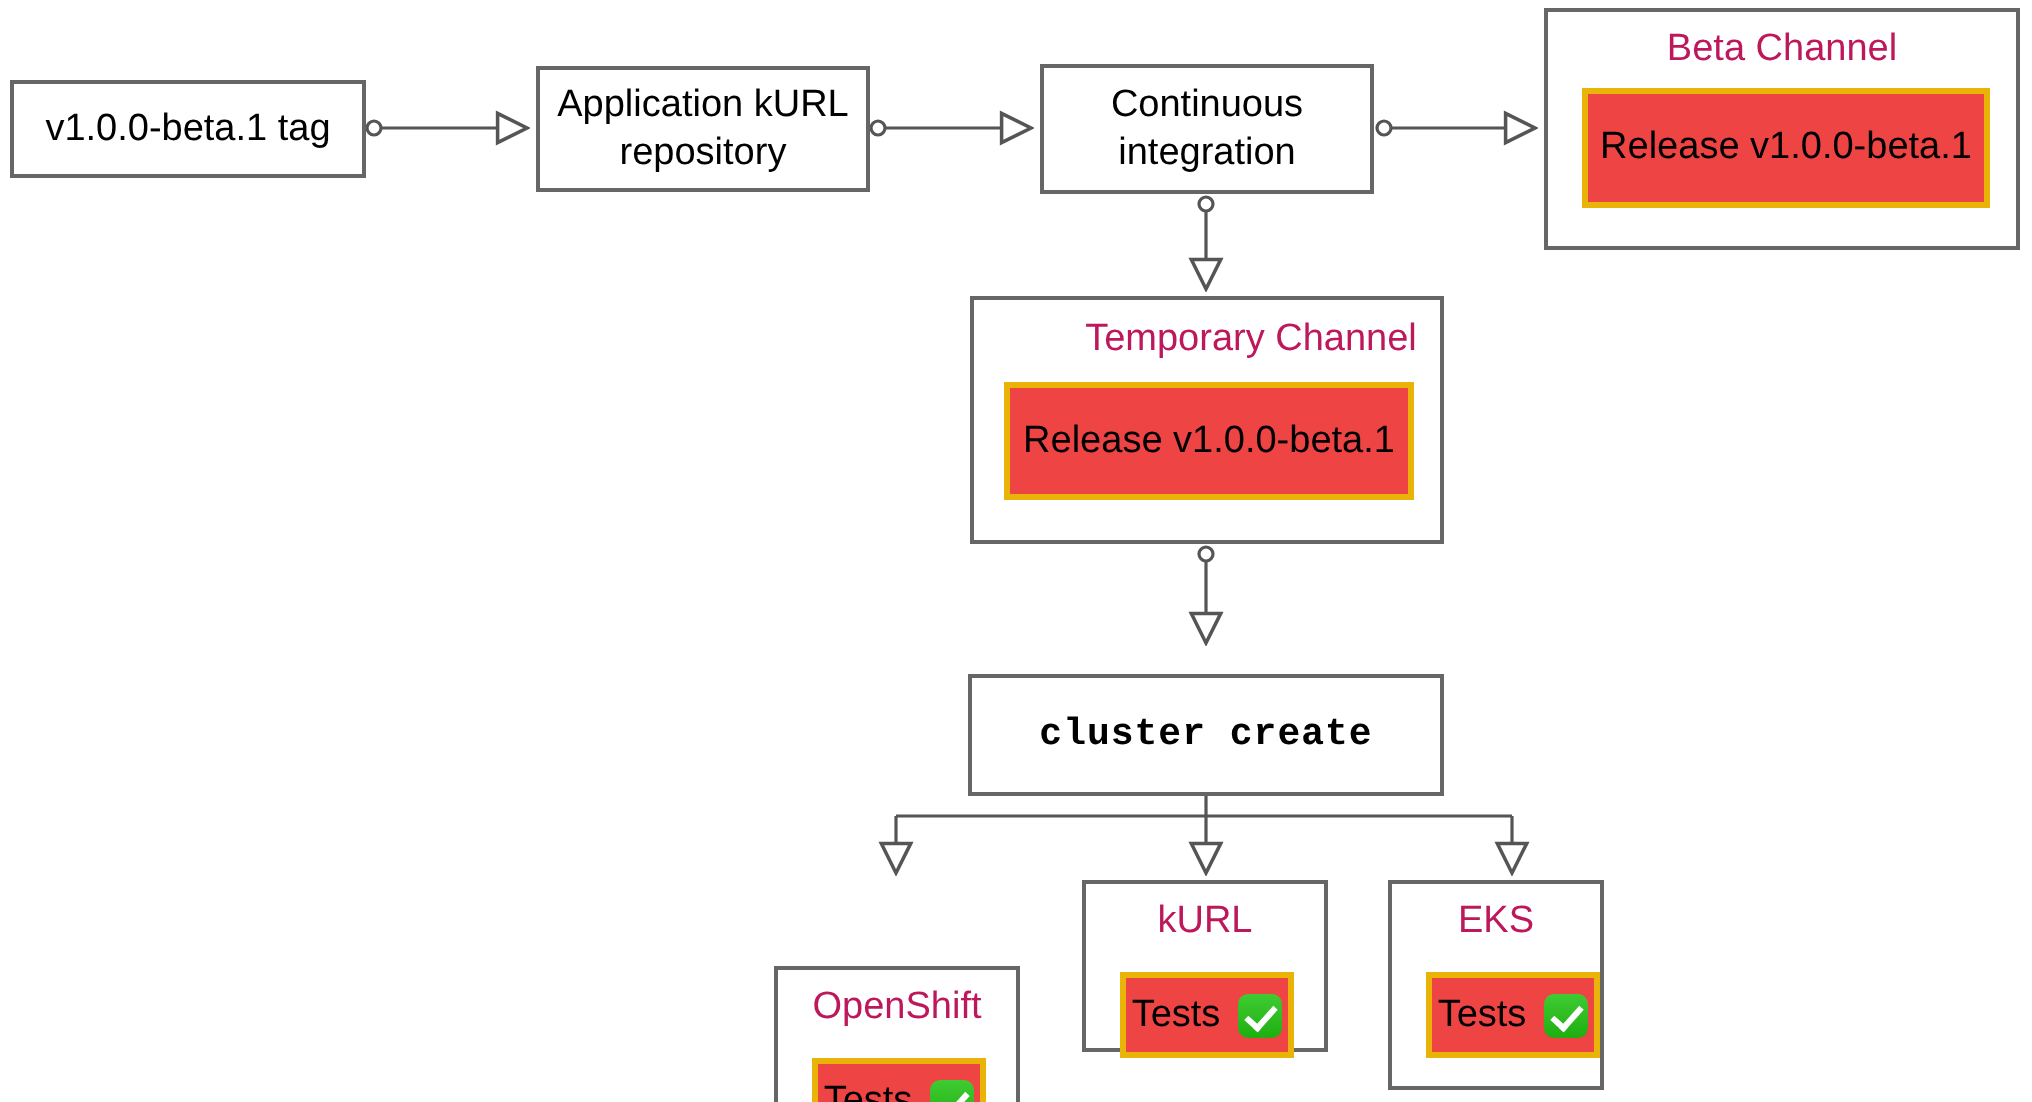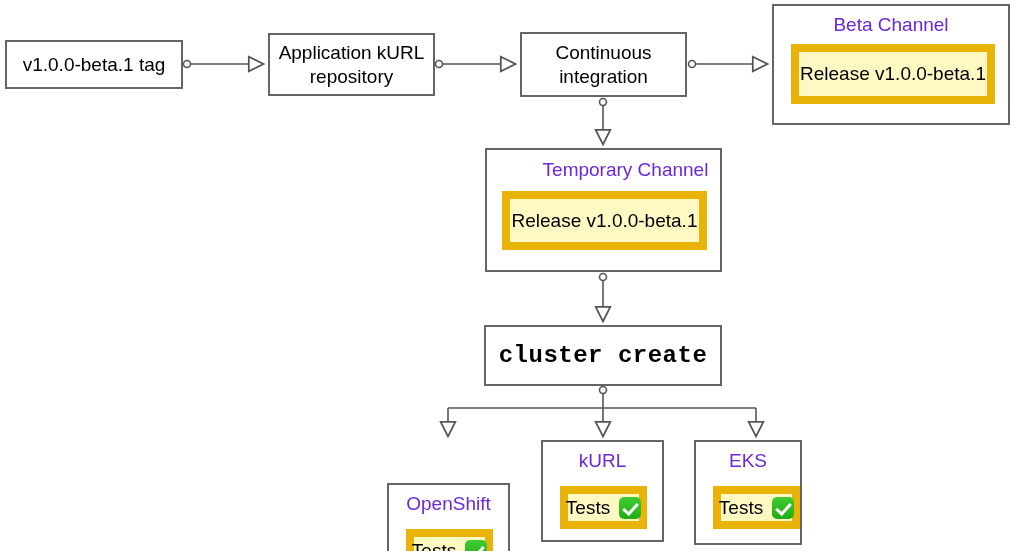--- a/index.html
+++ b/index.html
@@ -49,39 +49,40 @@
     background: #ffffff;
   }
   .group-title {
     position: absolute;
     top: 0;
     left: 0;
     right: 0;
     text-align: center;
     font-size: 19px;
     line-height: 1.2;
-    color: #6d28d9;
+    color: #be185d;
   }
   .inner-box {
     position: absolute;
     box-sizing: border-box;
-    border: 8px solid #eab308;
-    background: #fef9c3;
+    border: 3px solid #eab308;
+    background: #ef4444;
     display: flex;
     align-items: center;
     justify-content: center;
     text-align: center;
     font-size: 19px;
     color: #000000;
   }
   .mono-node {
     font-family: "Liberation Mono", "DejaVu Sans Mono", monospace;
     font-weight: bold;
-    font-size: 24px;
+    font-size: 19px;
     letter-spacing: 0.5px;
+    margin-top: 12px;
   }
   .tests-row {
     display: flex;
     align-items: flex-start;
     justify-content: center;
     gap: 9px;
   }
   .check-badge {
     display: inline-block;
     width: 22px;
@@ -177,21 +178,21 @@
   <div class="group" style="left:387px; top:440px; width:123px; height:105px;margin-top:43px;">
     <div class="group-title" style="top:8px;">OpenShift</div>
     <div class="inner-box" style="left:17px; top:44px; width:87px; height:43px;">
       <span class="tests-row">
         <span>Tests</span>
         <span class="check-badge"></span>
       </span>
     </div>
   </div>
 
-  <div class="group" style="left:541px; top:440px; width:123px; height:102px;">
+  <div class="group" style="left:541px; top:440px; width:123px; height:86px;">
     <div class="group-title" style="top:8px;">kURL</div>
     <div class="inner-box" style="left:17px; top:44px; width:87px; height:43px;">
       <span class="tests-row">
         <span>Tests</span>
         <span class="check-badge"></span>
       </span>
     </div>
   </div>
 
   <div class="group" style="left:694px; top:440px; width:108px; height:105px;">

